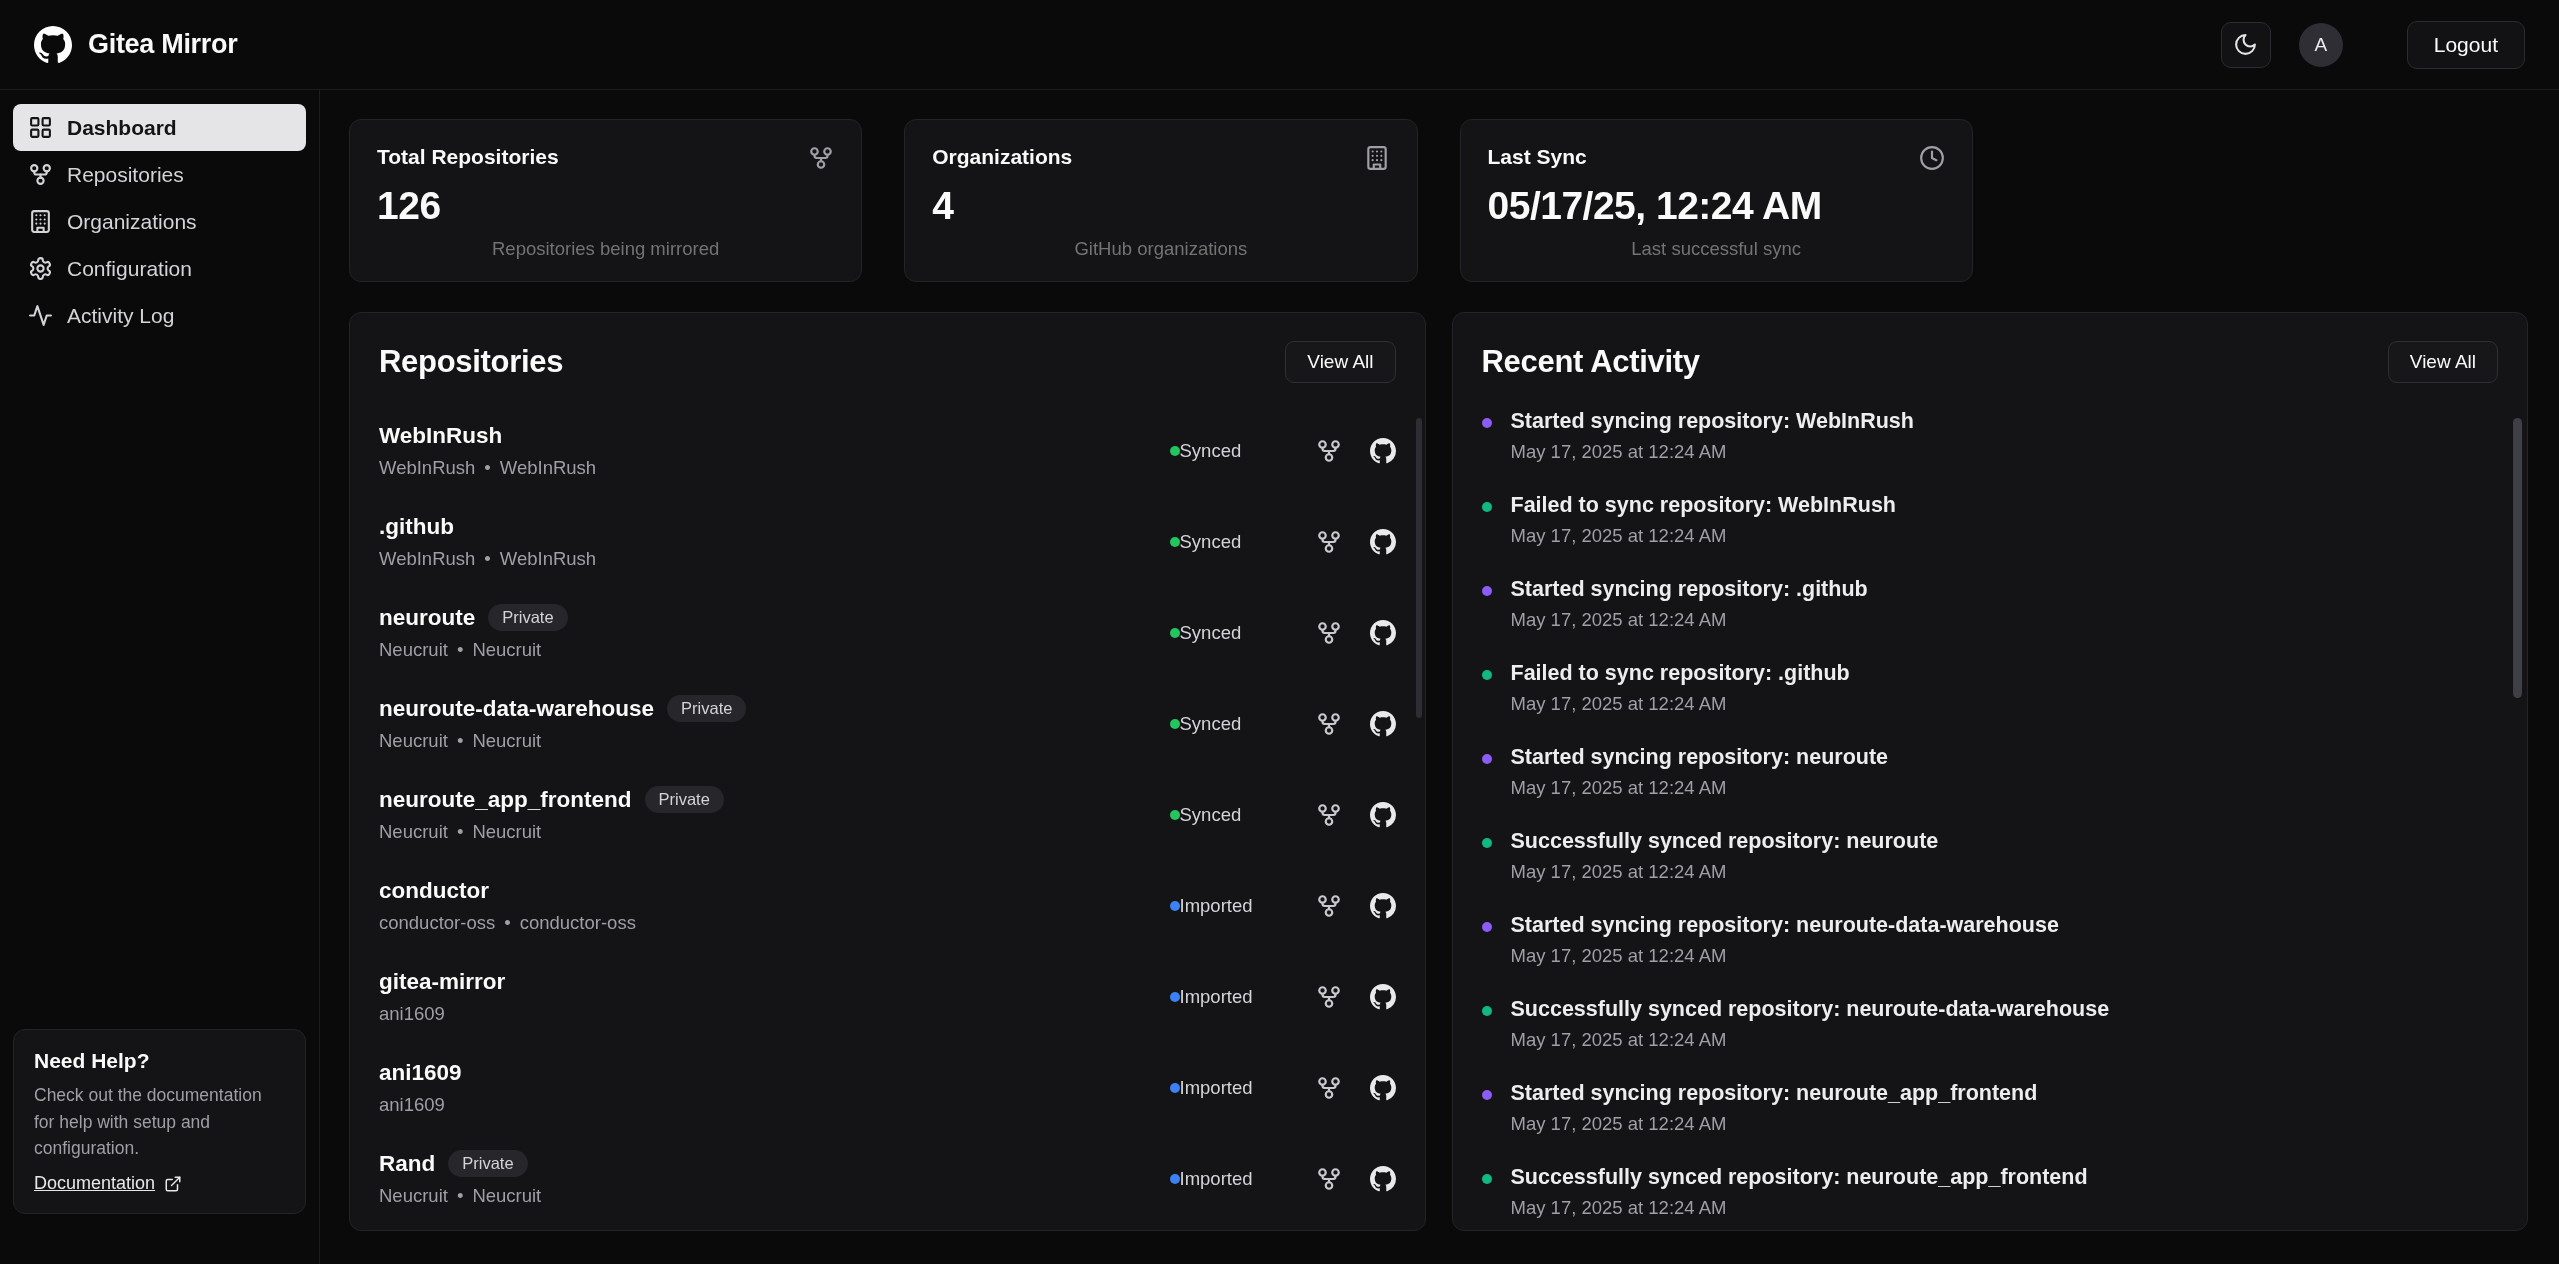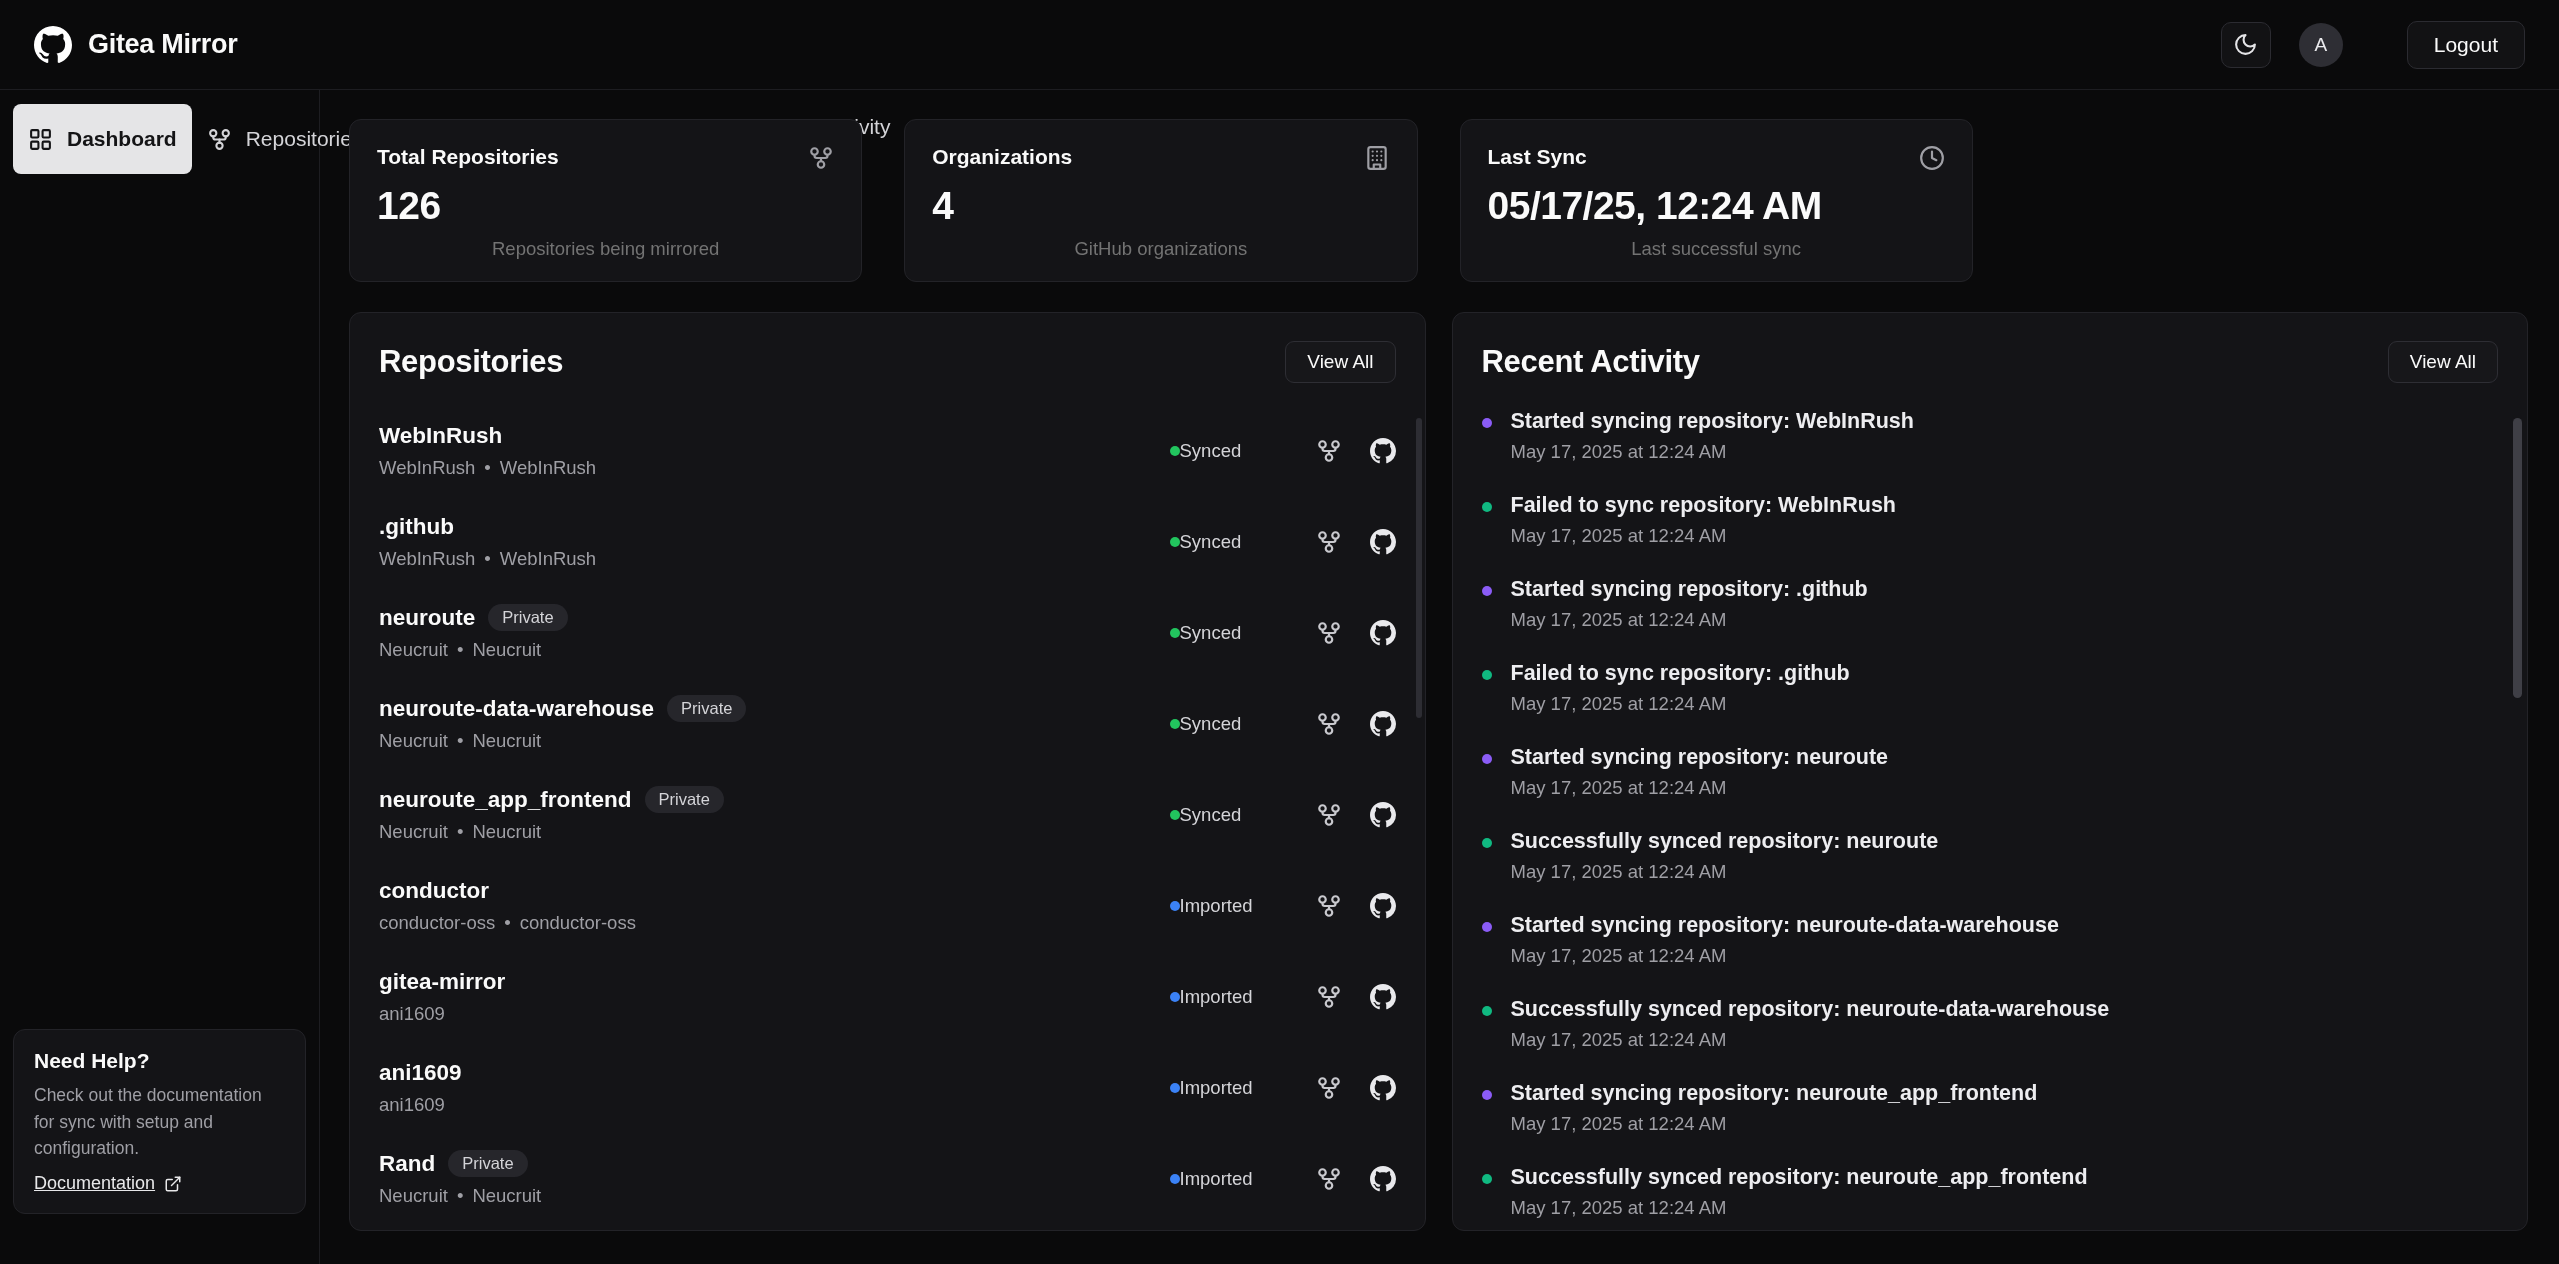--- a/index.html
+++ b/index.html
@@ -38,21 +38,21 @@
   }
 
   
   .shell { display:flex; height:1174px; }
 
   
   .sidebar {
     width:320px; flex-shrink:0; border-right:1px solid #1d1d21;
     display:flex; flex-direction:column; padding:14px 13px;
   }
-  .nav { display:flex; }
+  .nav { display:flex; flex-direction:column; }
   .nav-item {
     display:flex; align-items:center; gap:14px; padding:11px 15px; border-radius:8px;
     color:#d4d4d8; font-size:21px; font-weight:500; cursor:pointer;
   }
   .nav-item .nav-icon { width:25px; height:25px; display:flex; flex-shrink:0; }
   .nav-item .nav-icon svg { width:100%; height:100%; }
   .nav-item.active { background:#e5e5e7; color:#141416; font-weight:600; }
   .help-card {
     margin-top:auto; margin-bottom:36px; background:#141417; border:1px solid #232328;
     border-radius:12px; padding:19px 20px;
@@ -210,21 +210,21 @@
           <svg viewBox="0 0 24 24" fill="none" stroke="currentColor" stroke-width="2" stroke-linecap="round" stroke-linejoin="round">
               <polyline points="22 12 18 12 15 21 9 3 6 12 2 12"></polyline>
             </svg>
         </span>
         <span>Activity Log</span>
       </div>
     </nav>
 
     <div class="help-card">
       <div class="help-title">Need Help?</div>
-      <p class="help-body">Check out the documentation for sync with setup and configuration.</p>
+      <p class="help-body">Check out the documentation for help with setup and configuration.</p>
       <a class="help-link">
         <span>Documentation</span>
         <span class="ext-icon">
           <svg viewBox="0 0 24 24" fill="none" stroke="currentColor" stroke-width="2" stroke-linecap="round" stroke-linejoin="round">
               <path d="M15 3h6v6"></path>
               <path d="M10 14 21 3"></path>
               <path d="M18 13v6a2 2 0 0 1-2 2H5a2 2 0 0 1-2-2V8a2 2 0 0 1 2-2h6"></path>
             </svg>
         </span>
       </a>

